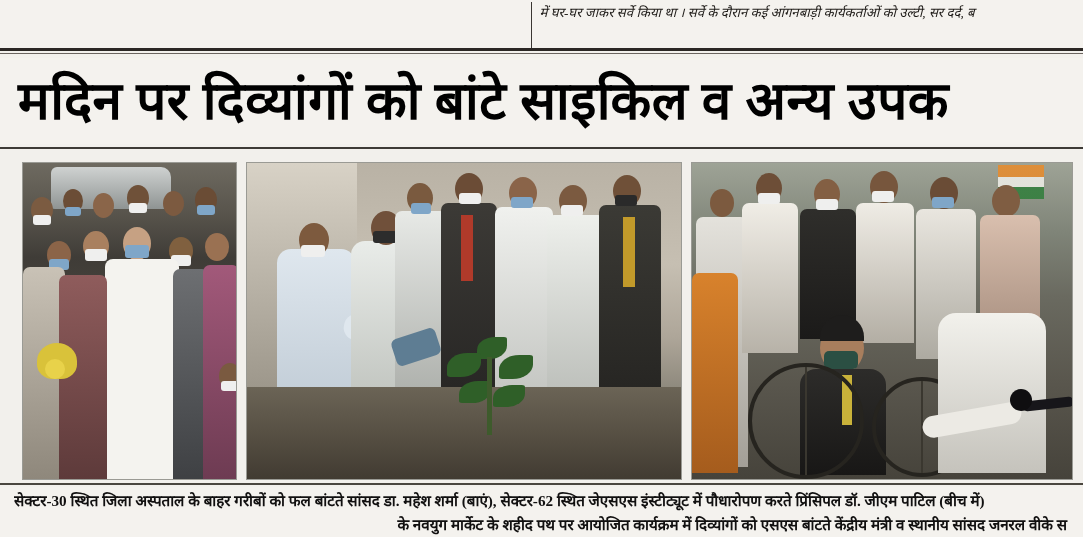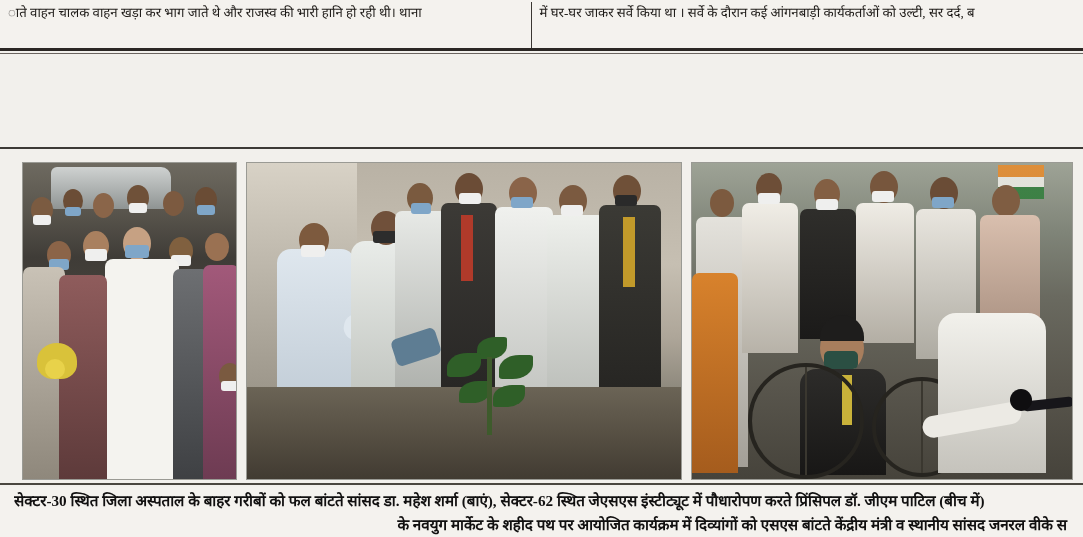--- a/index.html
+++ b/index.html
@@ -37,20 +37,21 @@
     line-height: 21px;
     color: #1d1a17;
     font-family: "Liberation Serif", serif;
     overflow: hidden;
     white-space: nowrap;
   }
   .topcol.c1 { width: 560px; }
   .topcol.c2 {
     width: 583px;
     border-left: 1.5px solid #3a3632;
+    font-style: italic;
   }
   .topcol .ln { display: block; }
 
   
   .rule-top {
     position: absolute;
     top: 48px;
     left: 0;
     width: 1083px;
     height: 3px;
@@ -250,29 +251,31 @@
   
   .pz { position: absolute; }
 </style>
 </head>
 <body>
 
 <div id="page">
 
   <div class="topstrip">
     <div class="topcol c1">
-      <span class="ln">ाते वाहन चालक वाहन खड़ा कर भाग जाते थे और राजस्व की भारी हानि हो रही थी। थाना</span>
     </div>
     <div class="topcol c2">
       <span class="ln">में घर-घर जाकर सर्वे किया था । सर्वे के दौरान कई आंगनबाड़ी कार्यकर्ताओं को उल्टी, सर दर्द, ब</span>
     </div>
   </div>
   <div class="rule-top"></div>
   <div class="rule-top2"></div>
 
+  <div class="headline">
+    <div class="txt">मदिन पर दिव्यांगों को बांटे साइकिल व अन्य उपक</div>
+  </div>
   <div class="rule-head"></div>
 
   <div class="photos">
 
     <div class="photo p1">
       <div class="sky"></div>
       <div class="car"></div>
 
       <div class="head" style="left:8px;top:34px;width:22px;height:26px;background:#7b5b41;"></div>
       <div class="head" style="left:40px;top:26px;width:20px;height:24px;background:#6b4d36;"></div>

